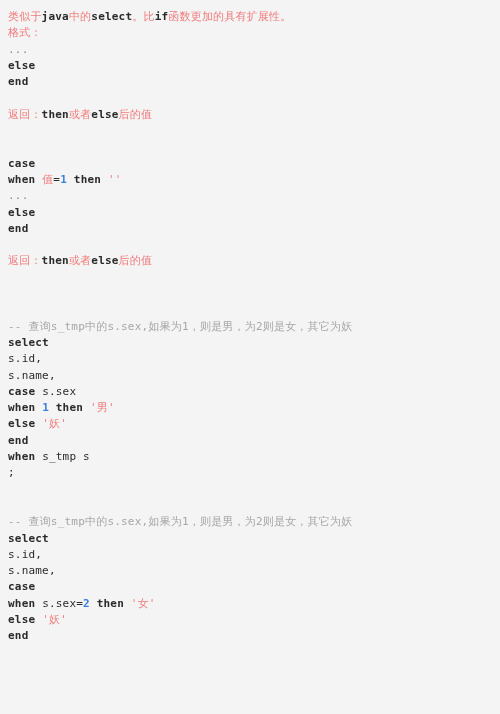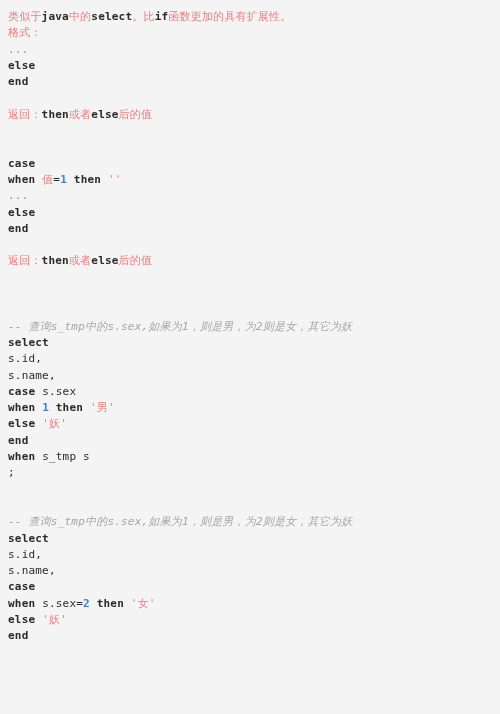--- a/index.html
+++ b/index.html
@@ -35,21 +35,21 @@
   }
   .line.blank {
     height: 16.3px;
   }
   
   .kw   { color: #2b2b2b; font-weight: bold; }
   .txt  { color: #2b2b2b; }
   .num  { color: #3a7fe0; font-weight: bold; }
   .str  { color: #ef7b7b; }
   .cn   { color: #f07a7a; }
-  .cmt  { color: #a6a6a6; font-style: italic; }
+  .cmt  { color: #a6a6a6; }
   .dots { color: #8a8a8a; }
   .punct{ color: #2b2b2b; }
 </style>
 </head>
 <body>
 
 <div id="page">
   <div class="code-block">
 
     <div class="line"><span class="cn">类似于</span><span class="kw">java</span><span class="cn">中的</span><span class="kw">select</span><span class="cn">。比</span><span class="kw">if</span><span class="cn">函数更加的具有扩展性。</span></div>

